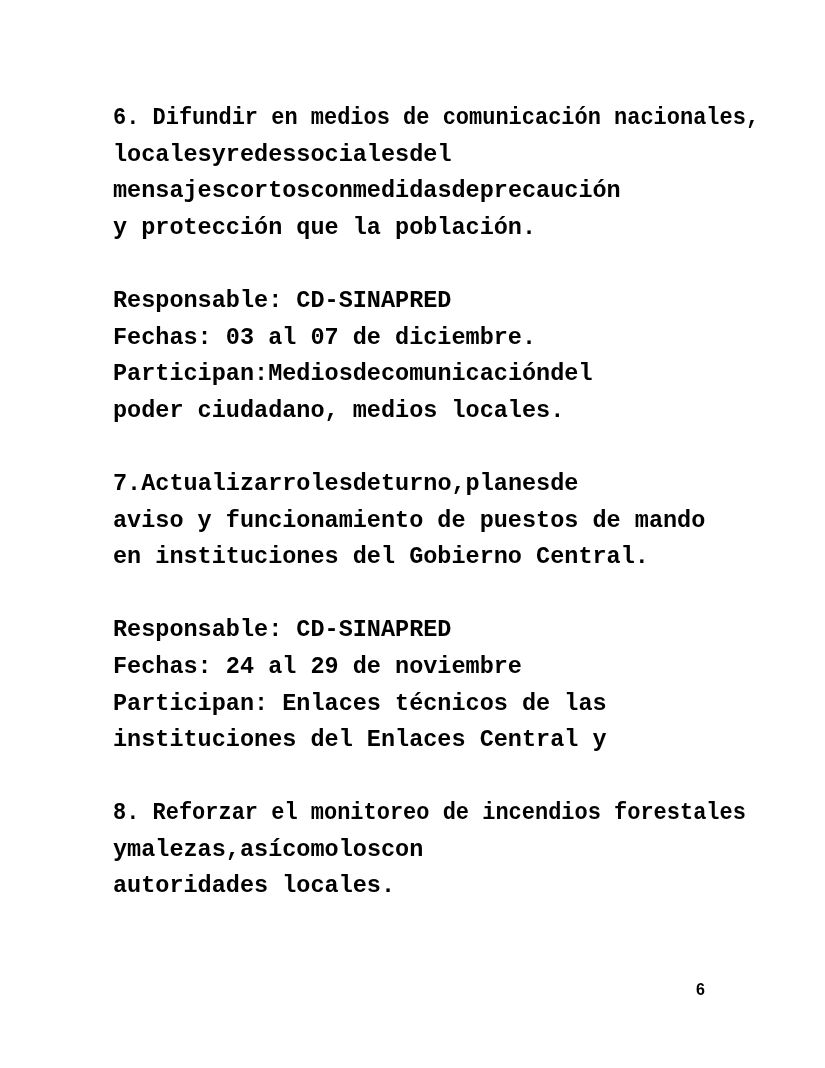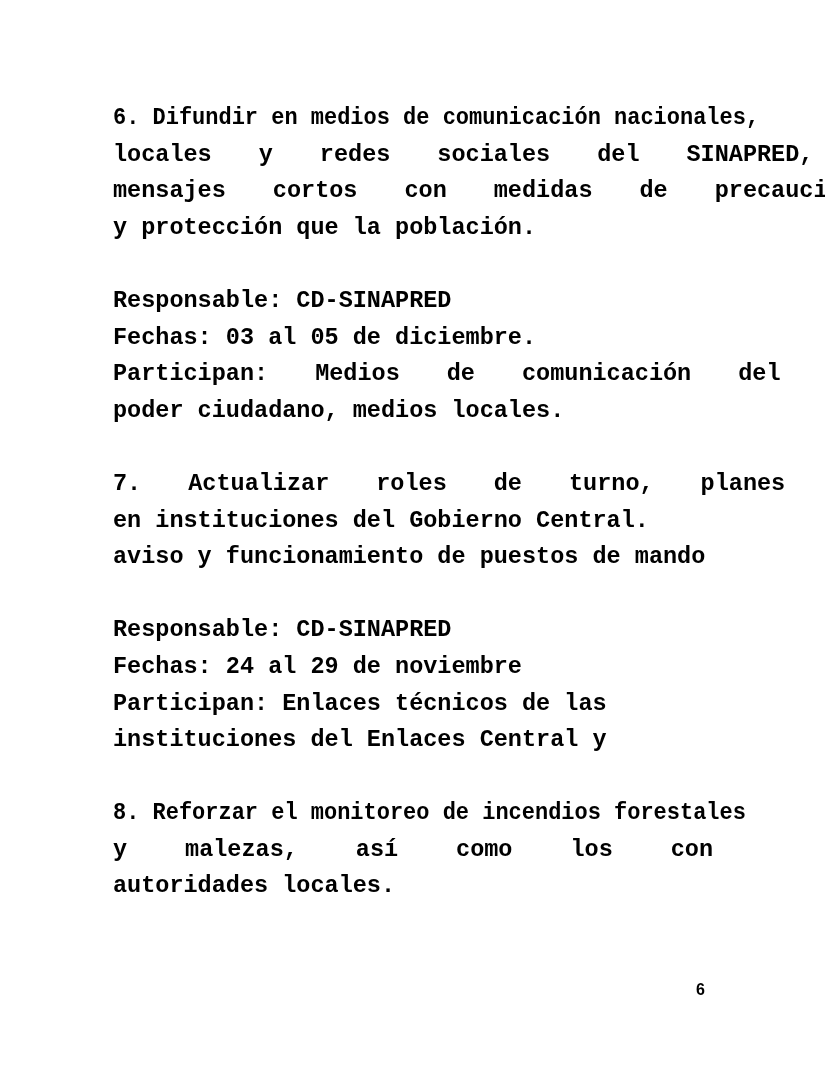--- a/index.html
+++ b/index.html
@@ -47,22 +47,20 @@
     white-space: pre;
     font-size: 23.5px;
     font-weight: bold;
     letter-spacing: 0px;
     color: #000000;
   }
 
   
   .line.just {
     display: flex;
-    justify-content: space-between;
-    gap: 47px;
   }
   .line.just > .w { white-space: pre; display: block; }
 
   
   .line.cond {
     transform-origin: left center;
   }
   .c93  { transform: scaleX(0.935); }
 
   #folio {
@@ -80,34 +78,34 @@
 </style>
 </head>
 <body>
 
 <div id="page">
 
   <div id="content">
 
   <div class="block">
         <div class="line cond c93">6. Difundir en medios de comunicación nacionales,</div>
-        <div class="line just"><span class="w">locales</span><span class="w">y</span><span class="w">redes</span><span class="w">sociales</span><span class="w">del</span><span class="w">SINAPRED,</span></div>
+        <div class="line just"><span class="w">locales</span><span class="w">y</span><span class="w">redes</span><span class="w">sociales</span><span class="w">del</span></div>
         <div class="line just"><span class="w">mensajes</span><span class="w">cortos</span><span class="w">con</span><span class="w">medidas</span><span class="w">de</span><span class="w">precaución</span></div>
         <div class="line">y protección que la población.</div>
       </div>
       <div class="block">
         <div class="line">Responsable: CD-SINAPRED</div>
-        <div class="line">Fechas: 03 al 05 de diciembre.</div>
+        <div class="line">Fechas: 03 al 07 de diciembre.</div>
         <div class="line just"><span class="w">Participan:</span><span class="w">Medios</span><span class="w">de</span><span class="w">comunicación</span><span class="w">del</span></div>
         <div class="line">poder ciudadano, medios locales.</div>
       </div>
       <div class="block">
         <div class="line just"><span class="w">7.</span><span class="w">Actualizar</span><span class="w">roles</span><span class="w">de</span><span class="w">turno,</span><span class="w">planes</span><span class="w">de</span></div>
+        <div class="line">aviso y funcionamiento de puestos de mando</div>
         <div class="line">en instituciones del Gobierno Central.</div>
-        <div class="line">aviso y funcionamiento de puestos de mando</div>
       </div>
       <div class="block">
         <div class="line">Responsable: CD-SINAPRED</div>
         <div class="line">Fechas: 24 al 29 de noviembre</div>
         <div class="line">Participan: Enlaces técnicos de las</div>
         <div class="line">instituciones del Enlaces Central y</div>
       </div>
       <div class="block">
         <div class="line cond c93">8. Reforzar el monitoreo de incendios forestales</div>
         <div class="line just"><span class="w">y</span><span class="w">malezas,</span><span class="w">así</span><span class="w">como</span><span class="w">los</span><span class="w">con</span></div>

